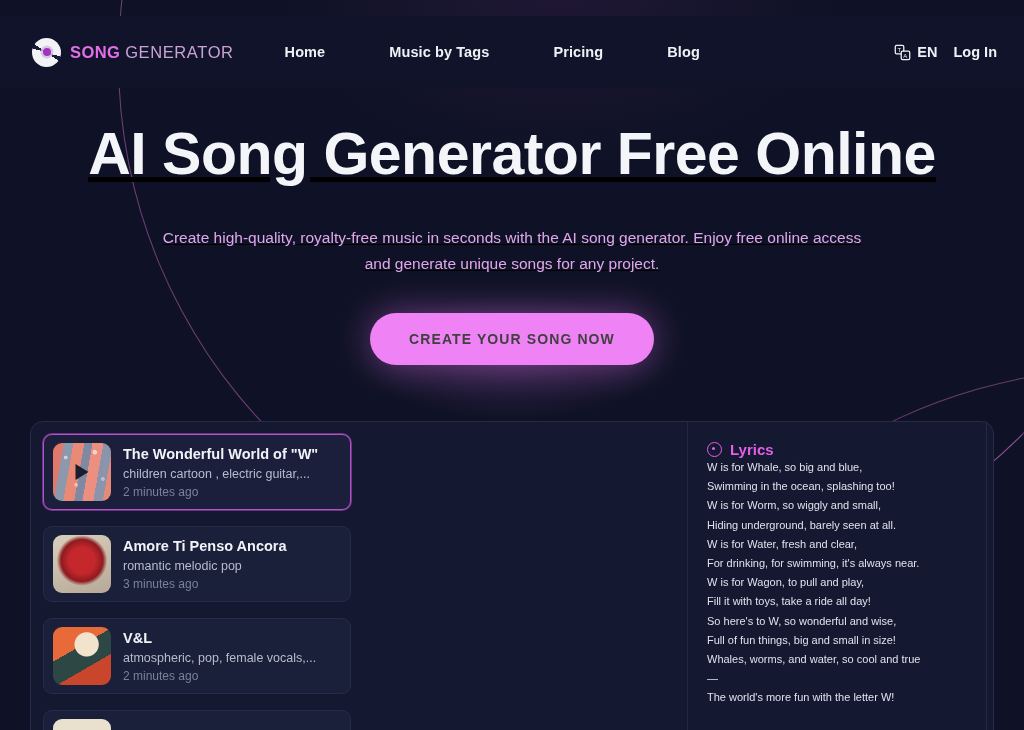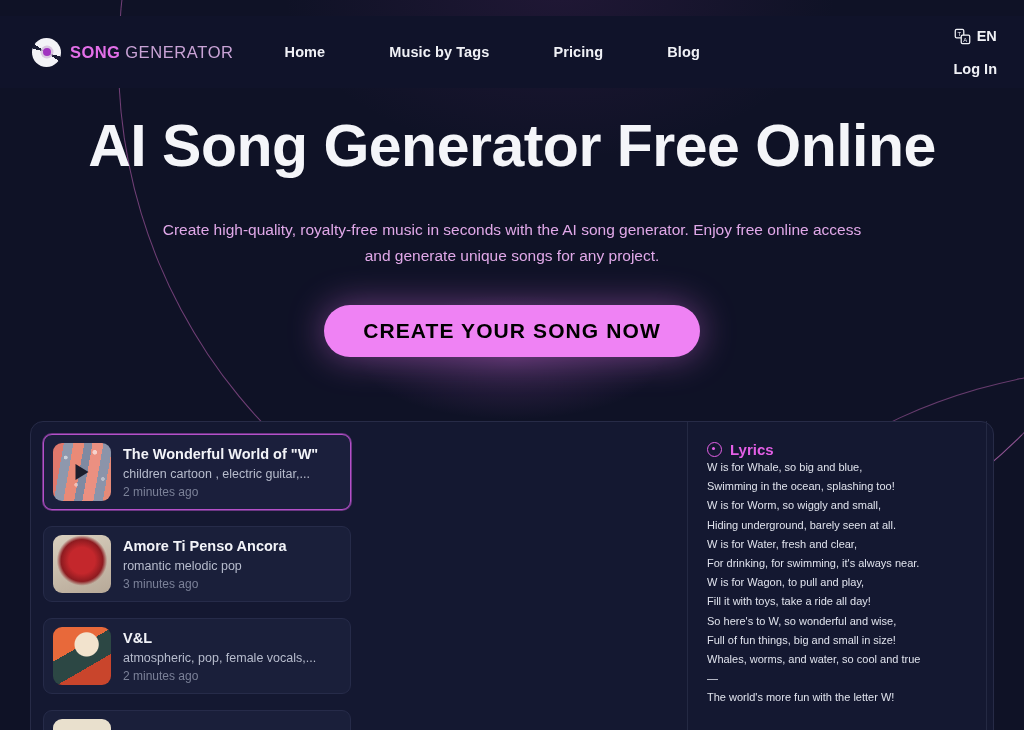--- a/index.html
+++ b/index.html
@@ -80,45 +80,45 @@
   .brand-song { color: #e36fe8; }
   .brand-gen { color: #c9a3d6; font-weight: 500; letter-spacing: .6px; }
 
   .nav { display: flex; align-items: center; gap: 64px; margin-left: 51px; }
   .nav a {
     color: #f0f1f6; font-size: 14.5px; font-weight: 600;
     text-decoration: none; letter-spacing: .1px;
   }
   .header-right {
     margin-left: auto; margin-right: 27px;
-    display: flex; align-items: center; gap: 16px; flex-direction: column;
+    display: flex; align-items: center; gap: 16px;
   }
   .lang { display: flex; align-items: center; gap: 6px; cursor: pointer; }
   .lang-label { color: #f0f1f6; font-size: 14.5px; font-weight: 700; }
   .login { color: #f0f1f6; font-size: 14.5px; font-weight: 600; text-decoration: none; }
 
   
-  .hero { position: absolute; left: 0; top: 72px; width: 1024px; text-align: center; z-index: 3; }
+  .hero { position: absolute; left: 0; top: 80px; width: 1024px; text-align: center; z-index: 3; text-decoration: underline; }
   .hero h1 {
     margin-top: 44px;
     font-size: 59px; line-height: 1.05; font-weight: 700;
     color: #f4f5f9; letter-spacing: -0.5px;
   }
   .hero p {
     margin: 39px auto 0;
     width: 700px;
     font-size: 15.5px; line-height: 1.65;
     color: #e0a8e8; font-weight: 400;
   }
   .cta {
     display: inline-block; margin-top: 37px;
     padding: 0 39px; height: 52px; line-height: 52px;
     border: none; border-radius: 26px;
     background: #ef82f4;
-    color: #000000; font-size: 21px; font-weight: 700;
+    color: #404040; font-size: 14px; font-weight: 700;
     letter-spacing: 1.1px; cursor: pointer;
     box-shadow: 0 0 36px rgba(223,113,233,0.45);
     font-family: "Liberation Sans", sans-serif;
   }
 
   
   .panel {
     position: absolute; left: 30px; top: 421px;
     width: 964px; height: 340px;
     background: #141831;

